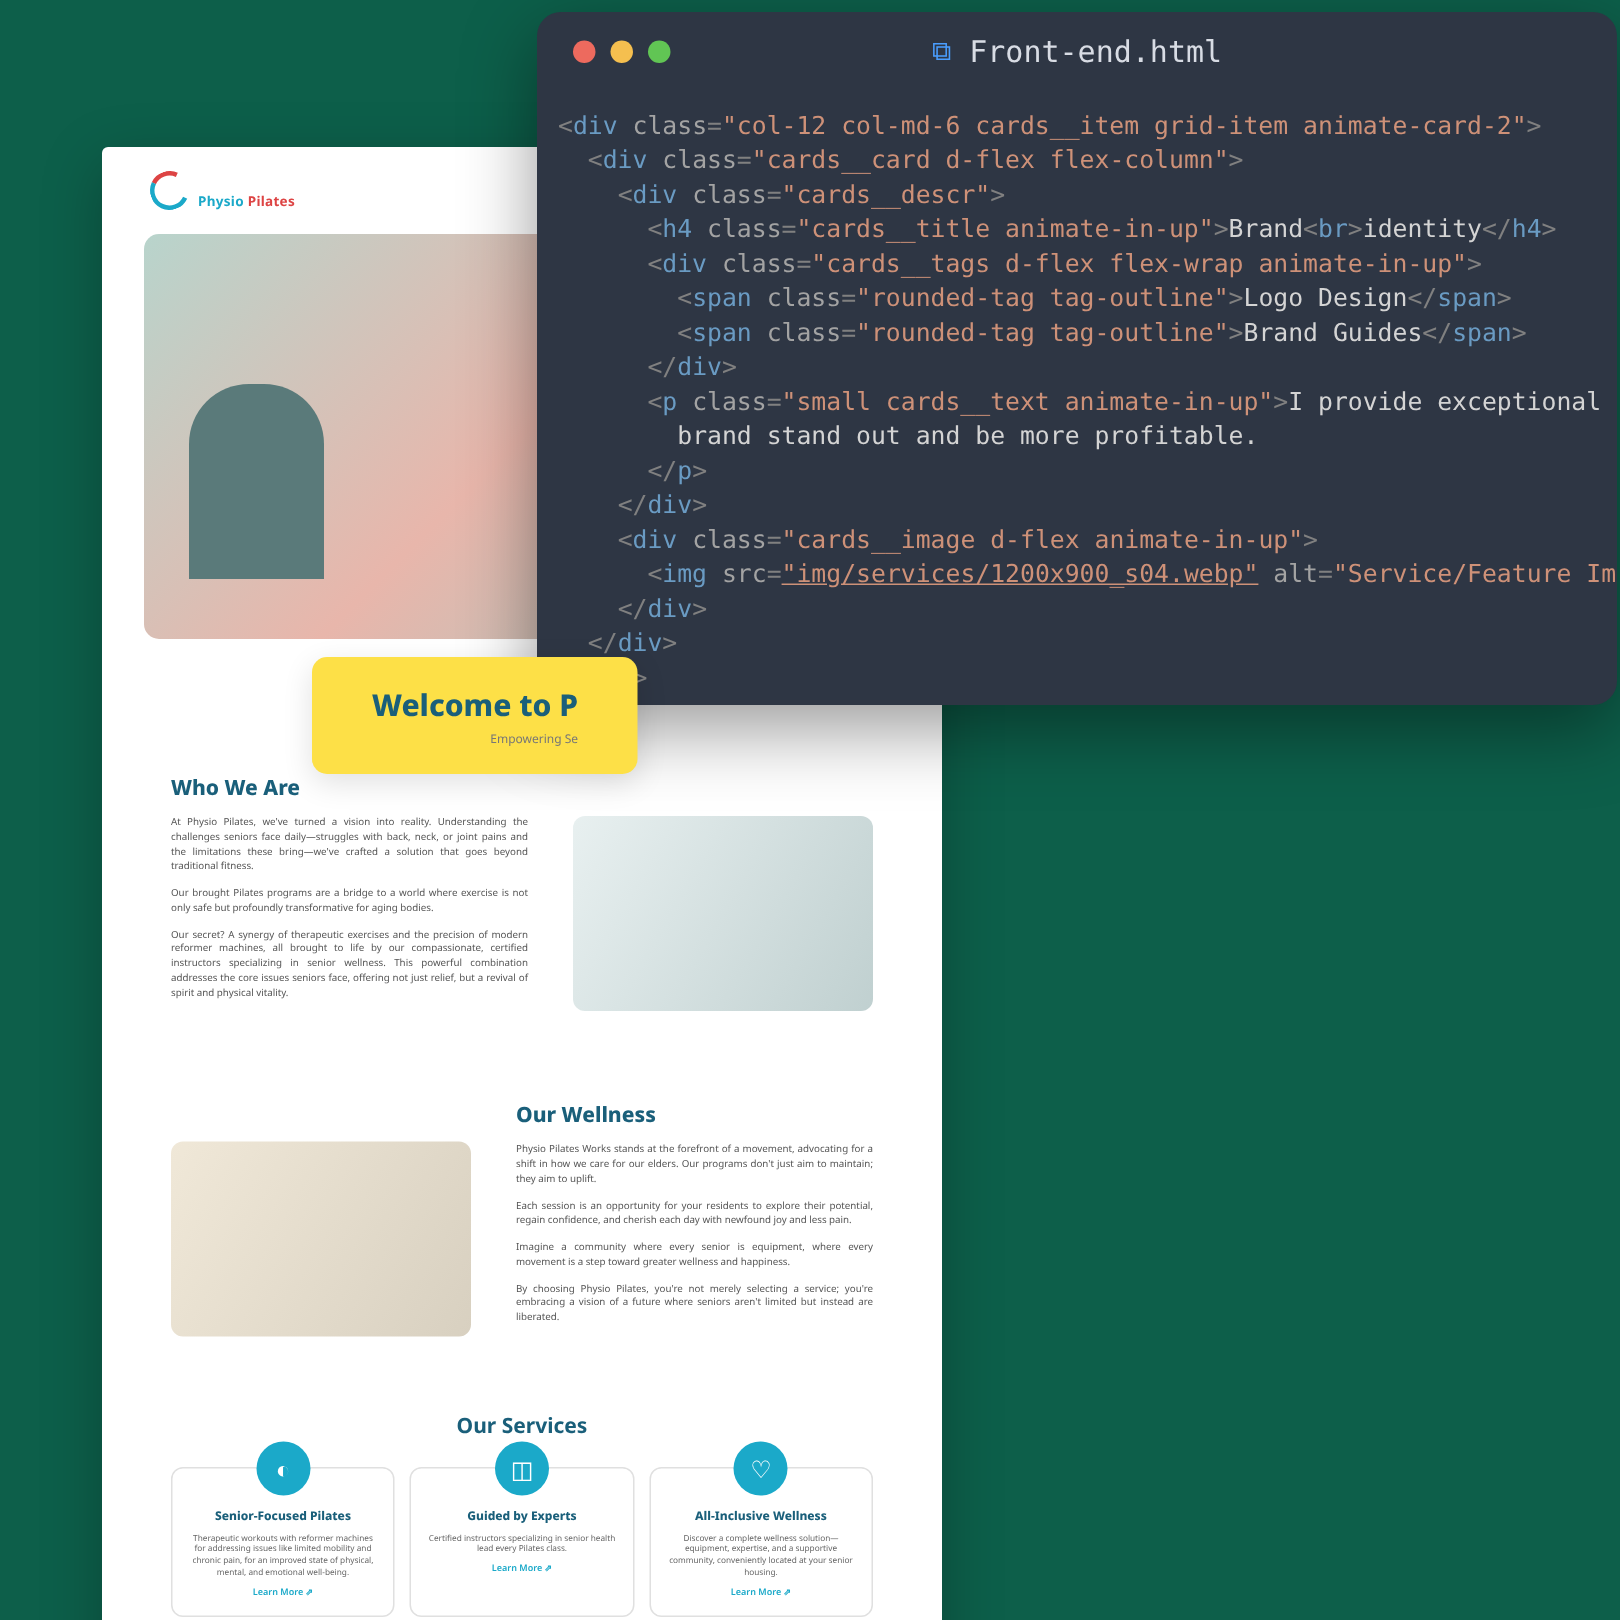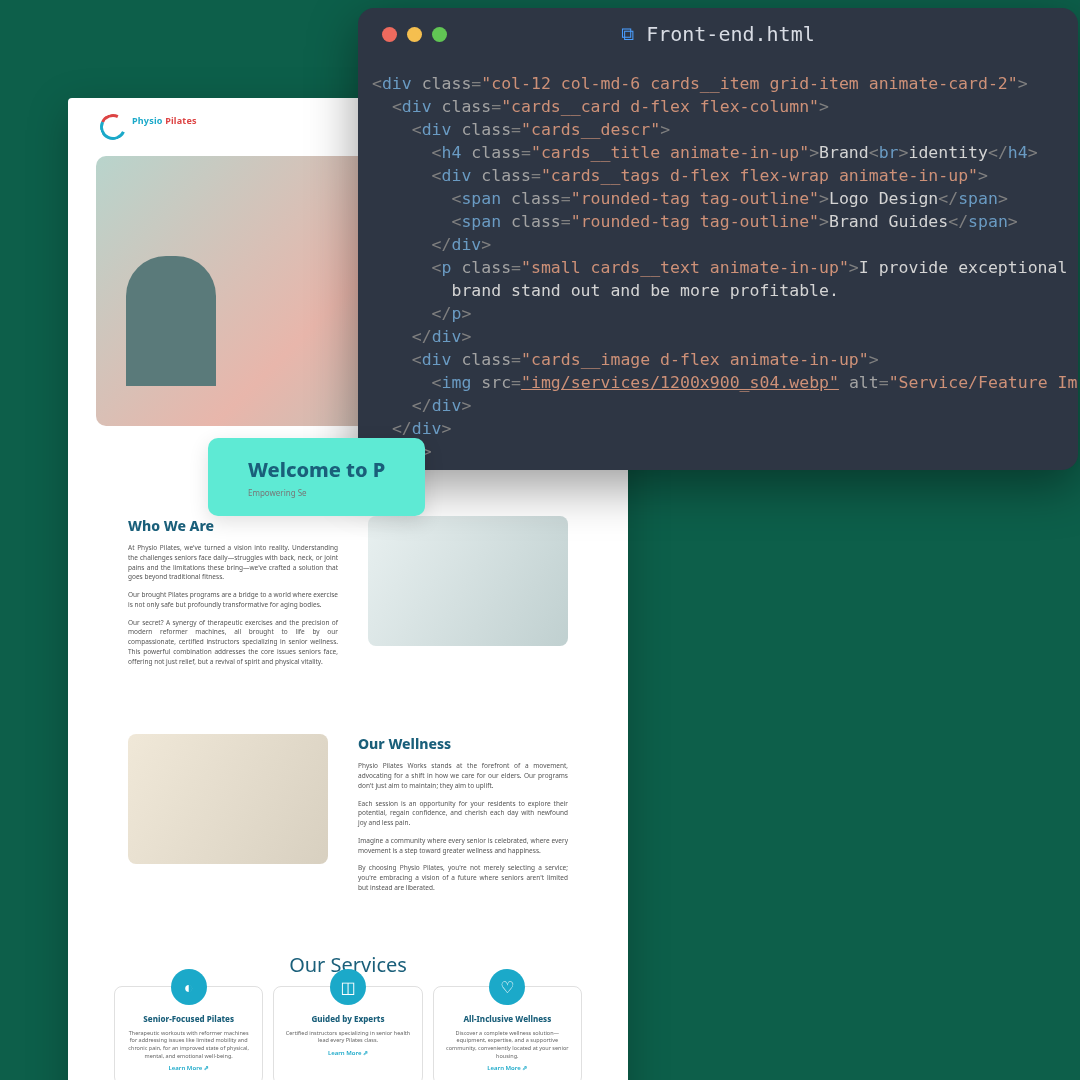--- a/index.html
+++ b/index.html
@@ -1,45 +1,45 @@
 <!DOCTYPE html>
 <html><head>
 <meta charset="utf-8">
 <style>
 *{box-sizing:border-box;margin:0;padding:0}
 body{width:1080px;height:1080px;background:#0d5f4a;font-family:system-ui,-apple-system,sans-serif;position:relative;overflow:hidden}
 
 
 .mockup{position:absolute;left:68px;top:98px;width:560px;background:#fff;box-shadow:0 12px 40px rgba(0,0,0,.25);border-radius:4px;overflow:hidden}
 .mockup-header{display:flex;justify-content:space-between;align-items:center;padding:16px 32px}
-.logo{display:flex;gap:6px;align-items:flex-start}
+.logo{display:flex;gap:6px;align-items:flex-end}
 .logo-mark{width:26px;height:26px;border:3px solid #1ba9c9;border-radius:50%;border-top-color:#d44;border-right-color:transparent;transform:rotate(-20deg)}
 .logo-text{font-size:9px;font-weight:700;color:#1ba9c9;letter-spacing:.2px}
 .logo-text .p2{color:#d44}
 .nav-btn{background:#ea5a47;color:#fff;border:none;border-radius:16px;padding:6px 14px;font-size:8px;font-weight:600}
 .hero{margin:0 28px;height:270px;border-radius:10px;background:linear-gradient(135deg,#b8d4cc 0%,#e8b6ab 50%,#a8c8c0 100%);position:relative;overflow:hidden}
 .hero::before{content:"";position:absolute;left:30px;bottom:40px;width:90px;height:130px;background:#5a7a7a;border-radius:40px 40px 0 0}
 .hero::after{content:"";position:absolute;right:30px;bottom:30px;width:70px;height:100px;background:#c08870;border-radius:30px 30px 0 0}
-.hero-card{position:absolute;left:140px;bottom:-30px;background:#5eead4;border-radius:10px;padding:18px 40px;box-shadow:0 6px 20px rgba(0,0,0,.12);z-index:2}
+.hero-card{position:absolute;left:140px;bottom:-30px;background:#fde047;border-radius:10px;padding:18px 40px;box-shadow:0 6px 20px rgba(0,0,0,.12);z-index:2}
 .hero-title{font-size:20px;font-weight:800;color:#1a5f7a;white-space:nowrap}
-.hero-sub{font-size:8px;color:#777;text-align:left;margin-top:4px}
+.hero-sub{font-size:8px;color:#777;text-align:right;margin-top:4px}
 .hero-wrap{position:relative;padding-bottom:60px}
 
-.section{padding:30px 60px;display:flex;gap:30px;align-items:flex-start}
+.section{padding:30px 46px;display:flex;gap:30px;align-items:flex-end}
 .section.rev{flex-direction:row-reverse}
 .sec-text{flex:1}
 .sec-title{font-size:14px;font-weight:800;color:#1a5f7a;margin-bottom:8px}
 .sec-body{font-size:6.5px;line-height:1.5;color:#555;text-align:justify}
 .sec-body p{margin-bottom:8px}
 .sec-img{width:200px;height:130px;border-radius:8px;background:#d8e8e8;flex-shrink:0;display:flex;align-items:center;justify-content:center;overflow:hidden}
 .sec-img.im1{background:linear-gradient(120deg,#e8f0f0,#c0d0d0)}
 .sec-img.im2{background:linear-gradient(120deg,#f0e8d8,#d8d0c0)}
 
 .services{padding:20px 46px 40px;text-align:center}
-.svc-title{font-size:20px;font-weight:400;color:#1a5f7a;margin-bottom:8px}
+.svc-title{font-size:14px;font-weight:700;color:#1a5f7a;margin-bottom:18px}
 .svc-grid{display:flex;gap:10px}
 .svc-card{flex:1;border:1px solid #e0e0e0;border-radius:8px;padding:12px 10px;position:relative}
 .svc-icon{width:36px;height:36px;background:#1ba9c9;border-radius:50%;margin:-30px auto 8px;display:flex;align-items:center;justify-content:center;color:#fff;font-size:16px}
 .svc-card-title{font-size:8px;font-weight:800;color:#1a5f7a;margin-bottom:6px}
 .svc-card-body{font-size:5.5px;color:#666;line-height:1.4;margin-bottom:4px}
 .svc-link{font-size:6px;color:#1ba9c9;font-weight:600}
 
 
 .editor{position:absolute;left:358px;top:8px;width:720px;height:462px;background:#2e3644;border-radius:16px;box-shadow:0 16px 50px rgba(0,0,0,.4);overflow:hidden}
 .titlebar{height:52px;display:flex;align-items:center;padding:0 24px;position:relative}
@@ -81,21 +81,21 @@
     </div>
     <div class="sec-img im1"></div>
   </div>
 
   <div class="section rev">
     <div class="sec-text">
       <div class="sec-title">Our Wellness</div>
       <div class="sec-body">
         <p>Physio Pilates Works stands at the forefront of a movement, advocating for a shift in how we care for our elders. Our programs don't just aim to maintain; they aim to uplift.</p>
           <p>Each session is an opportunity for your residents to explore their potential, regain confidence, and cherish each day with newfound joy and less pain.</p>
-          <p>Imagine a community where every senior is celebrated, where every movement is a step toward greater wellness and happiness.</p>
+          <p>Imagine a community where every senior is equipment, where every movement is a step toward greater wellness and happiness.</p>
           <p>By choosing Physio Pilates, you're not merely selecting a service; you're embracing a vision of a future where seniors aren't limited but instead are liberated.</p>
       </div>
     </div>
     <div class="sec-img im2"></div>
   </div>
 
   <div class="services">
     <div class="svc-title">Our Services</div>
     <div class="svc-grid" id="svc-grid">
         <div class="svc-card">

